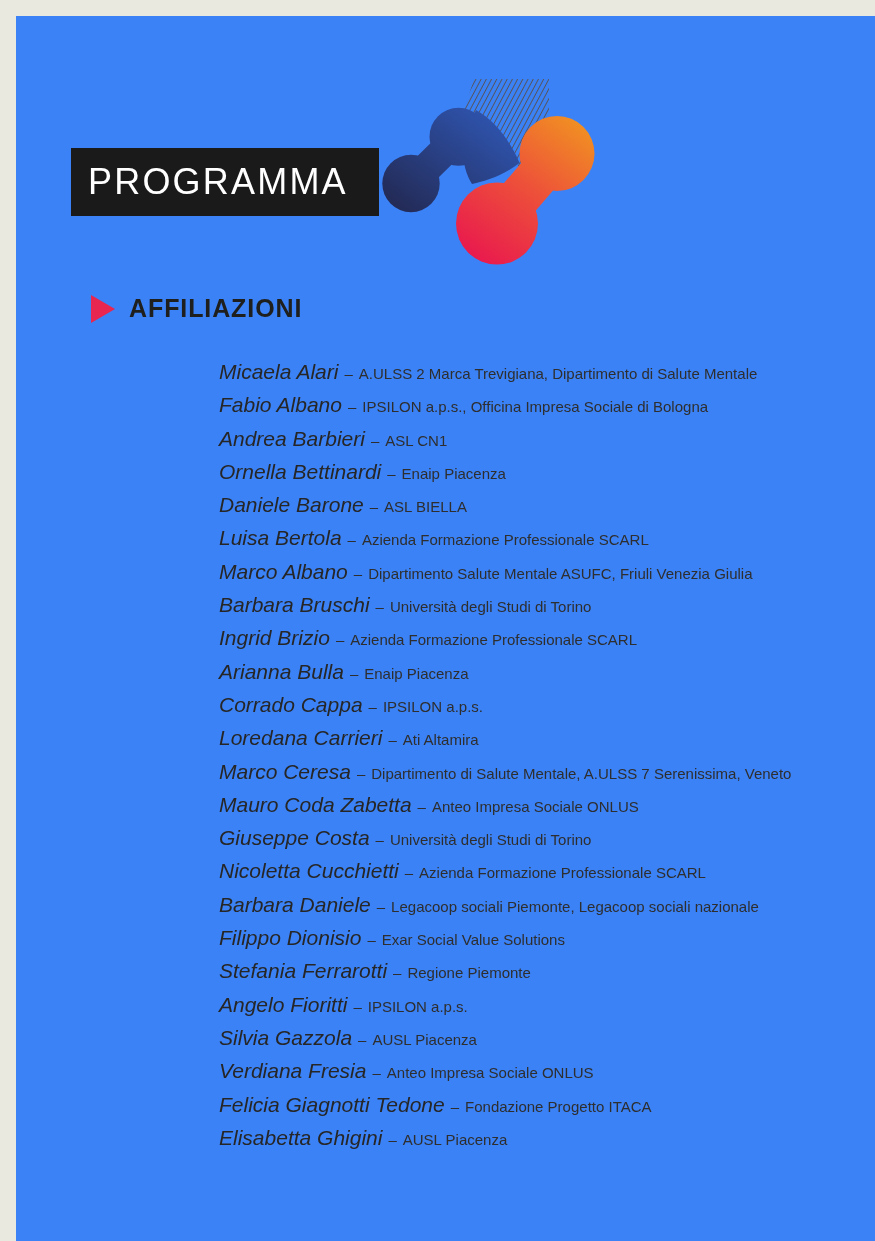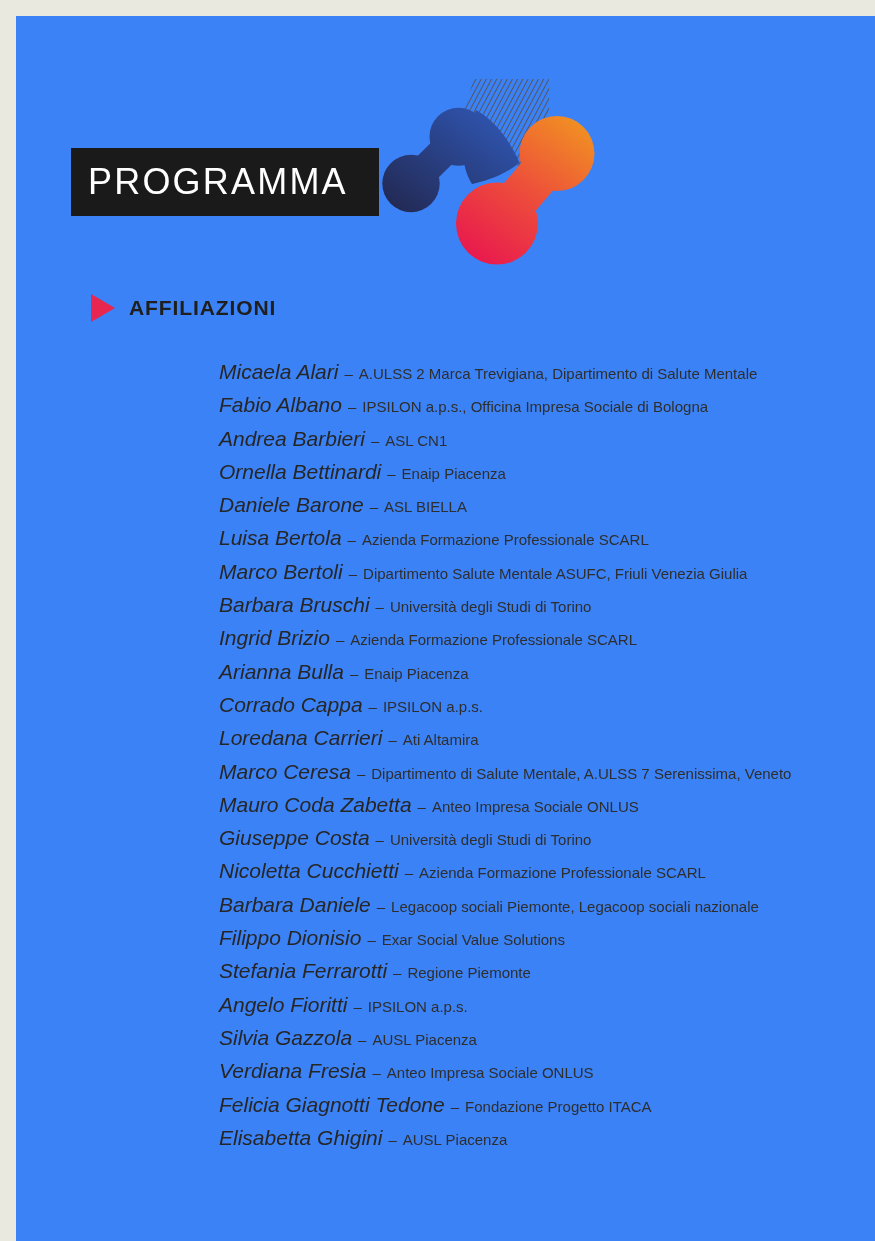--- a/index.html
+++ b/index.html
@@ -16,21 +16,21 @@
   .title-box .title-text{
     color:#ffffff;font-size:36px;font-weight:400;letter-spacing:2.2px;
     white-space:nowrap;
   }
   .logo-svg{position:absolute;left:360px;top:60px;}
   .section-heading{
     position:absolute;left:75px;top:278px;display:flex;align-items:center;
   }
   .section-heading .tri{display:block;width:24px;height:28px;}
   .section-heading h2{
-    margin:0 0 0 14px;font-size:21px;font-weight:700;color:#1f1f1d;
+    margin:0 0 0 14px;font-size:25px;font-weight:700;color:#1f1f1d;
     letter-spacing:0.9px;white-space:nowrap;
   }
   .people{
     position:absolute;left:203px;top:340px;width:660px;
   }
   .entry{
     line-height:31.3px;white-space:nowrap;font-size:15px;color:#2e2e2e;
   }
   .pname{font-style:italic;font-size:21px;color:#262626;}
   .sep{margin:0 6px;font-size:15px;color:#2e2e2e;}
@@ -84,21 +84,21 @@
     <h2>AFFILIAZIONI</h2>
   </div>
 
   <div class="people">
       <div class="entry"><span class="pname">Micaela Alari</span><span class="sep">–</span><span class="paff">A.ULSS 2 Marca Trevigiana, Dipartimento di Salute Mentale</span></div>
       <div class="entry"><span class="pname">Fabio Albano</span><span class="sep">–</span><span class="paff">IPSILON a.p.s., Officina Impresa Sociale di Bologna</span></div>
       <div class="entry"><span class="pname">Andrea Barbieri</span><span class="sep">–</span><span class="paff">ASL CN1</span></div>
       <div class="entry"><span class="pname">Ornella Bettinardi</span><span class="sep">–</span><span class="paff">Enaip Piacenza</span></div>
       <div class="entry"><span class="pname">Daniele Barone</span><span class="sep">–</span><span class="paff">ASL BIELLA</span></div>
       <div class="entry"><span class="pname">Luisa Bertola</span><span class="sep">–</span><span class="paff">Azienda Formazione Professionale SCARL</span></div>
-      <div class="entry"><span class="pname">Marco Bertoli</span><span class="sep">–</span><span class="paff">Dipartimento Salute Mentale ASUFC, Friuli Venezia Giulia</span></div>
+      <div class="entry"><span class="pname">Marco Albano</span><span class="sep">–</span><span class="paff">Dipartimento Salute Mentale ASUFC, Friuli Venezia Giulia</span></div>
       <div class="entry"><span class="pname">Barbara Bruschi</span><span class="sep">–</span><span class="paff">Università degli Studi di Torino</span></div>
       <div class="entry"><span class="pname">Ingrid Brizio</span><span class="sep">–</span><span class="paff">Azienda Formazione Professionale SCARL</span></div>
       <div class="entry"><span class="pname">Arianna Bulla</span><span class="sep">–</span><span class="paff">Enaip Piacenza</span></div>
       <div class="entry"><span class="pname">Corrado Cappa</span><span class="sep">–</span><span class="paff">IPSILON a.p.s.</span></div>
       <div class="entry"><span class="pname">Loredana Carrieri</span><span class="sep">–</span><span class="paff">Ati Altamira</span></div>
       <div class="entry"><span class="pname">Marco Ceresa</span><span class="sep">–</span><span class="paff">Dipartimento di Salute Mentale, A.ULSS 7 Serenissima, Veneto</span></div>
       <div class="entry"><span class="pname">Mauro Coda Zabetta</span><span class="sep">–</span><span class="paff">Anteo Impresa Sociale ONLUS</span></div>
       <div class="entry"><span class="pname">Giuseppe Costa</span><span class="sep">–</span><span class="paff">Università degli Studi di Torino</span></div>
       <div class="entry"><span class="pname">Nicoletta Cucchietti</span><span class="sep">–</span><span class="paff">Azienda Formazione Professionale SCARL</span></div>
       <div class="entry"><span class="pname">Barbara Daniele</span><span class="sep">–</span><span class="paff">Legacoop sociali Piemonte, Legacoop sociali nazionale</span></div>

